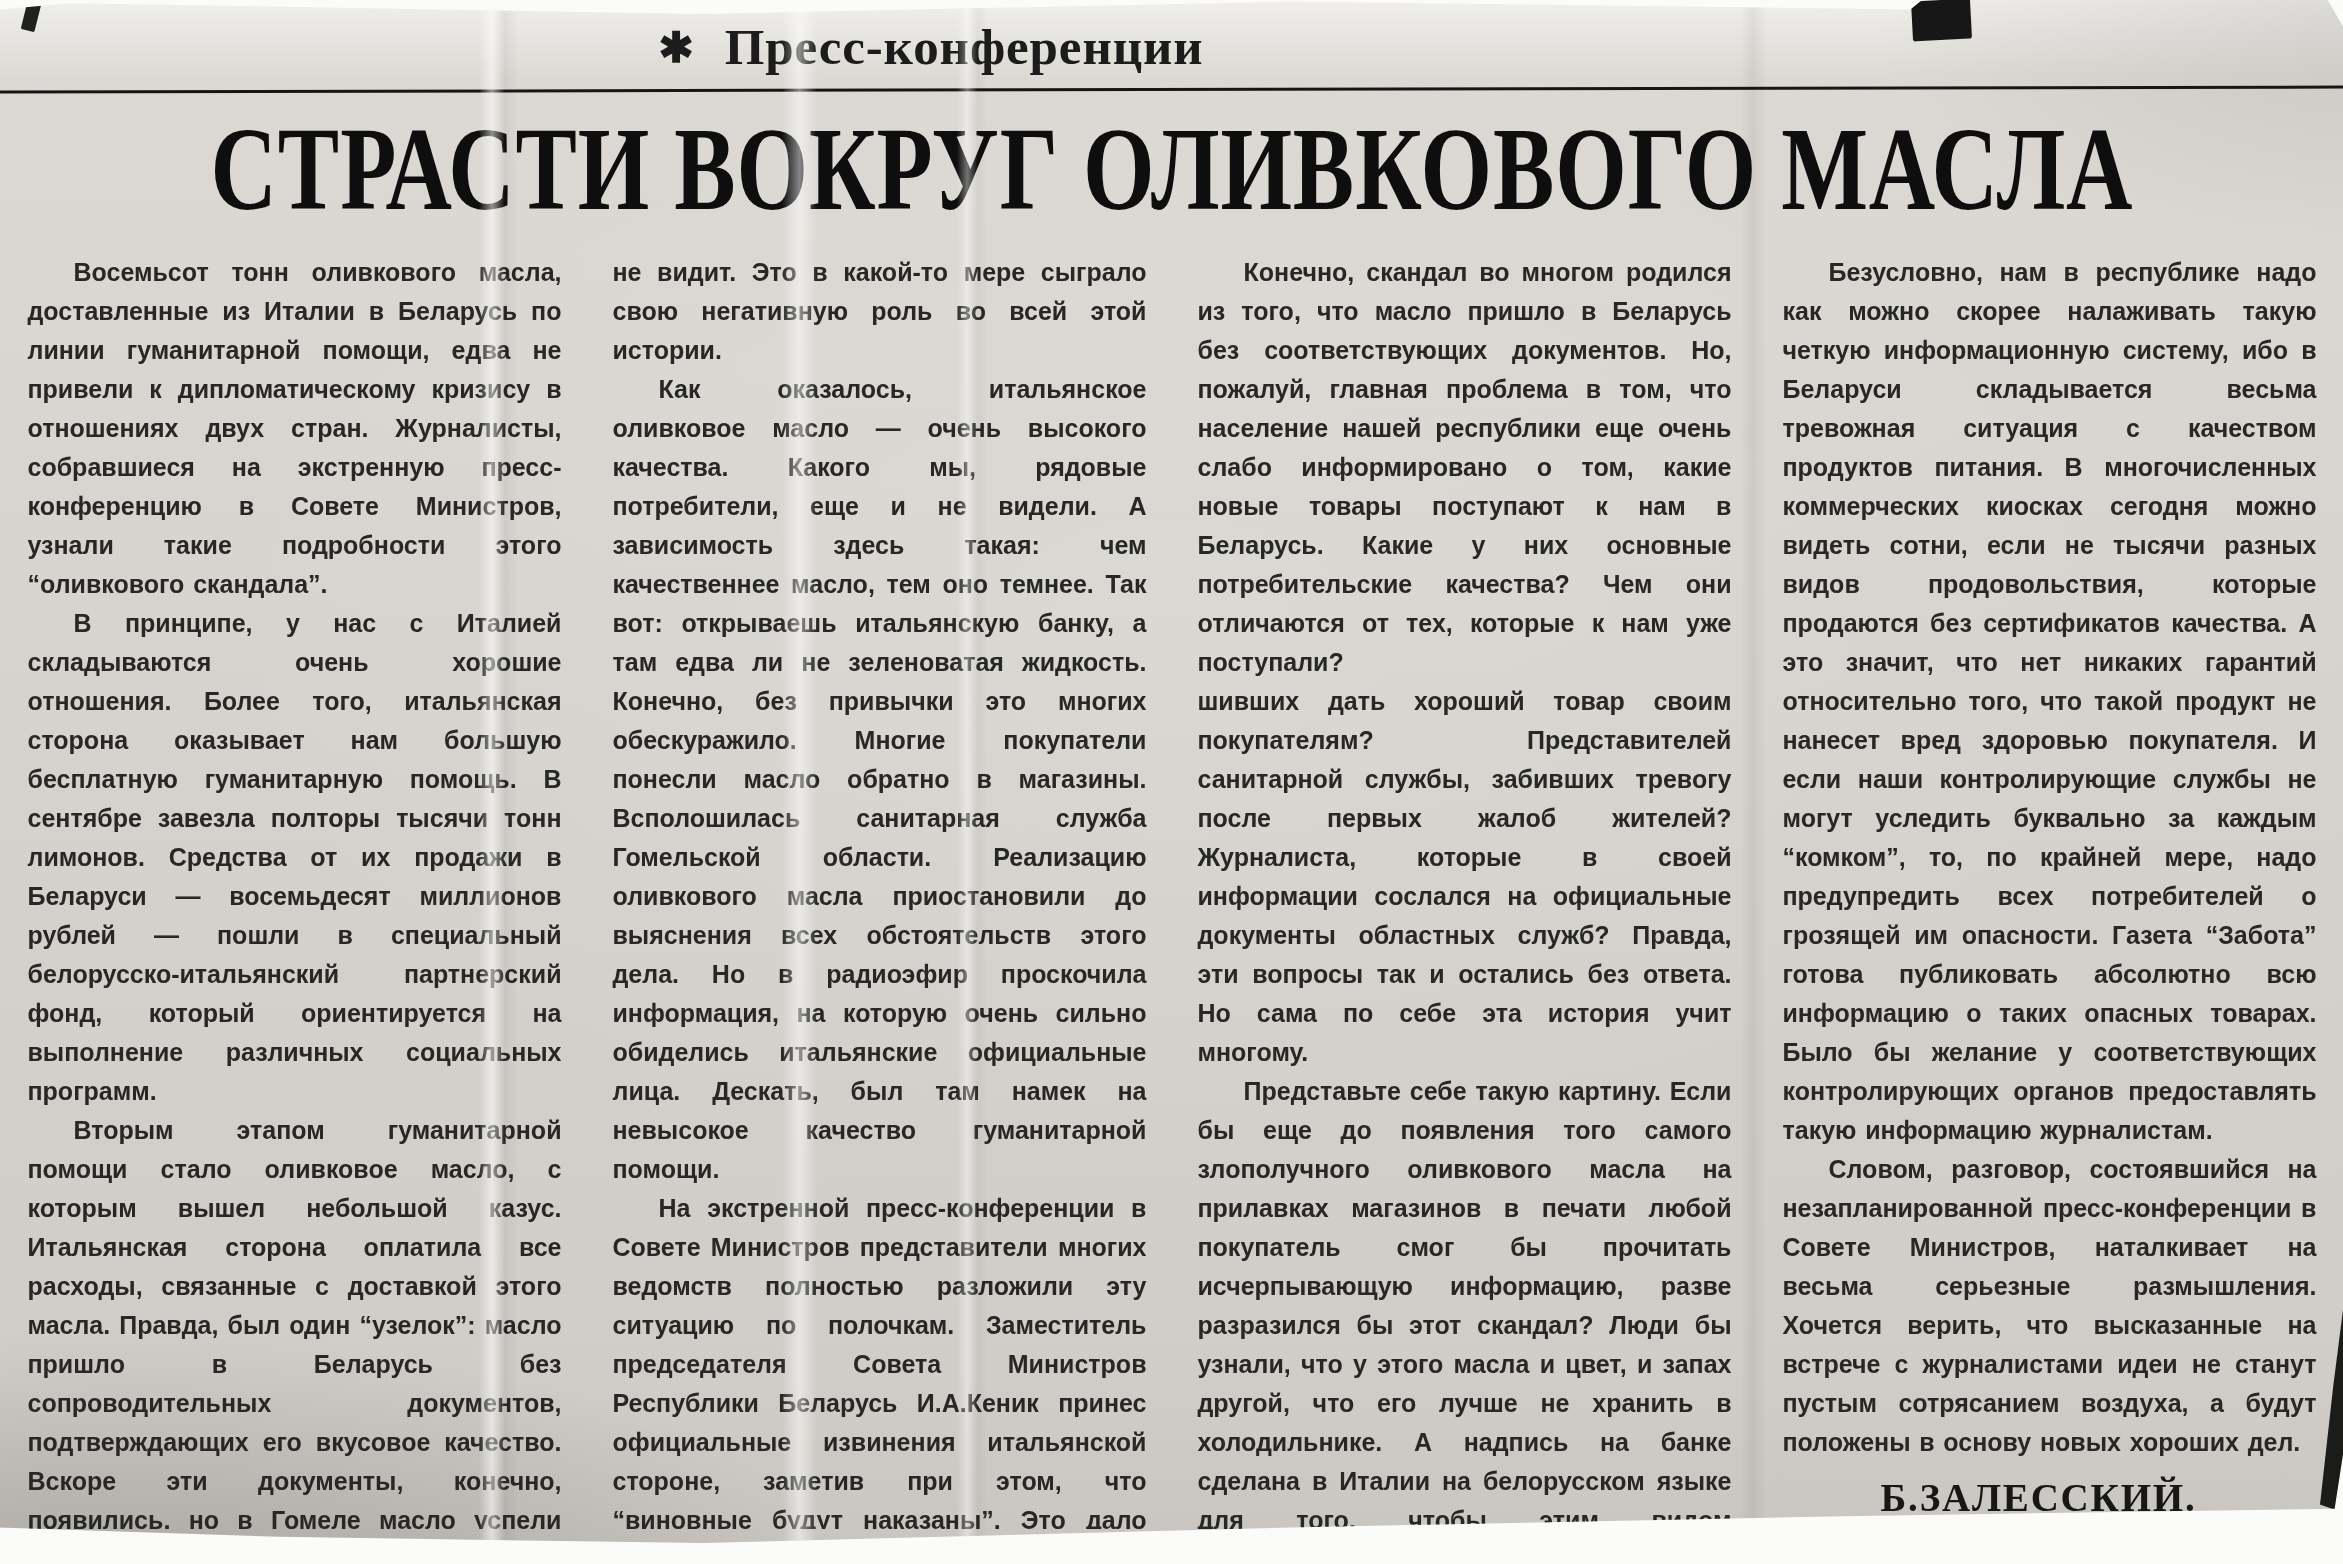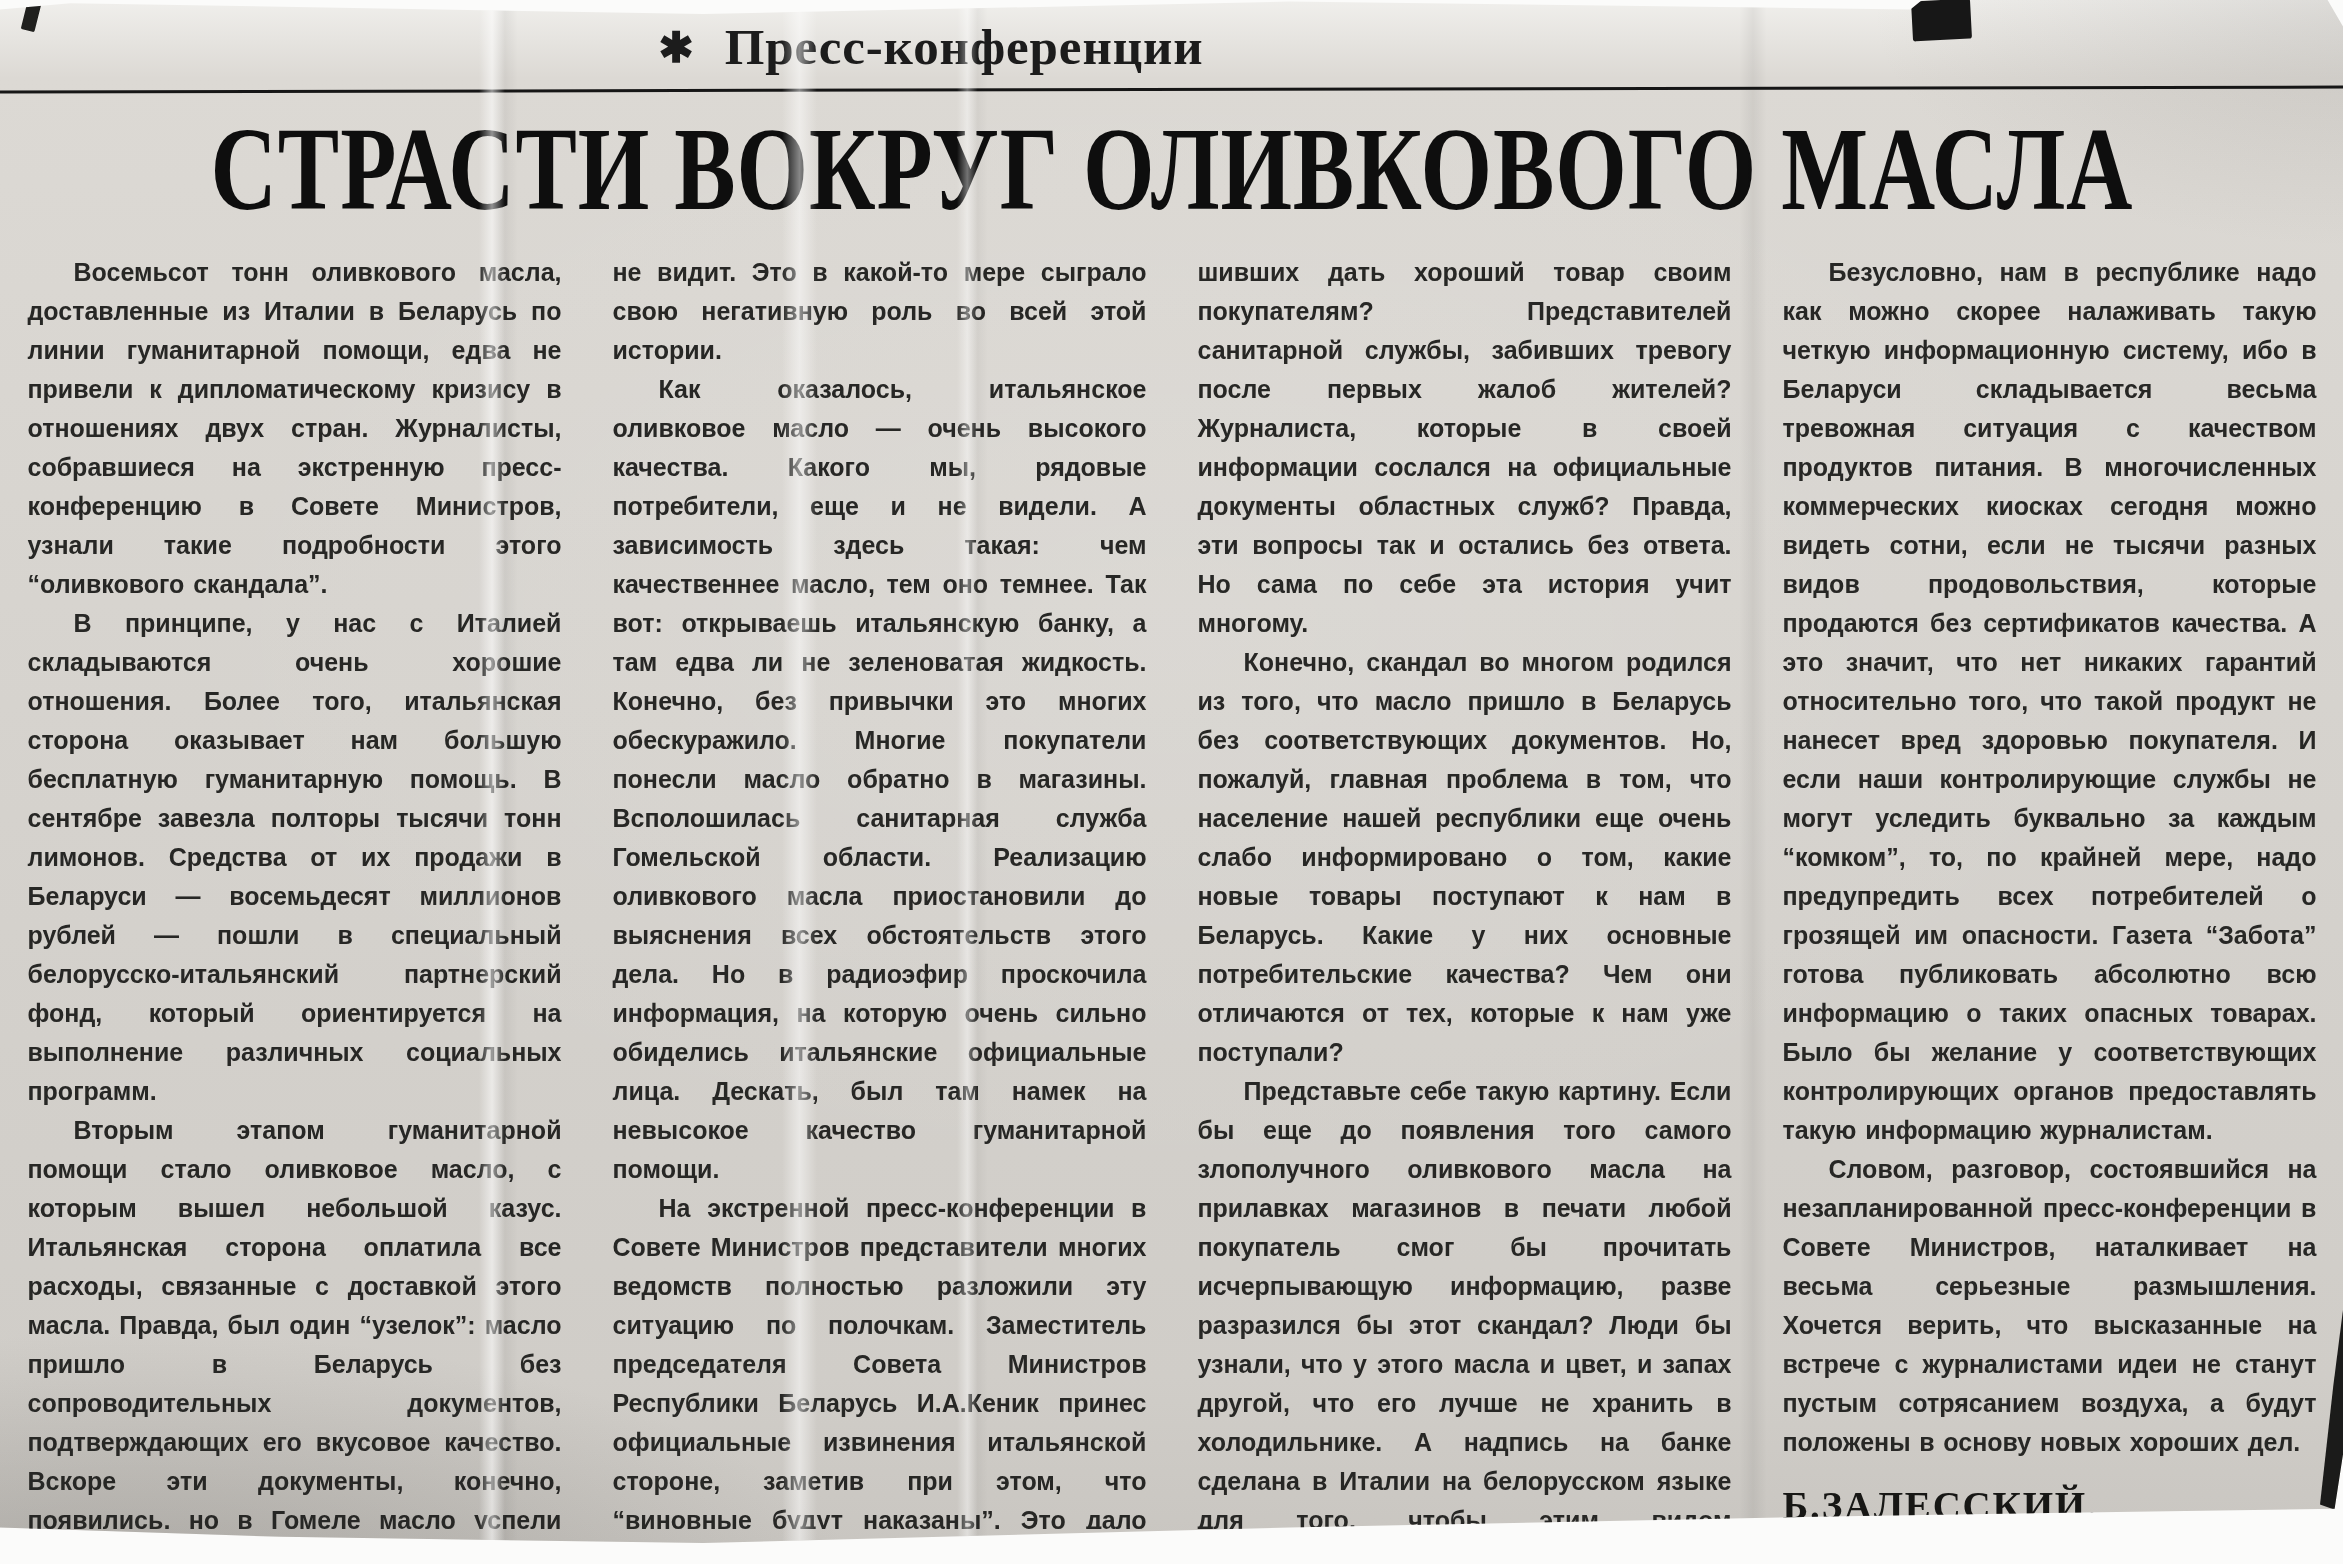--- a/index.html
+++ b/index.html
@@ -67,22 +67,22 @@
   .para{
     margin:0;
     font-size:25px;line-height:39px;font-weight:bold;
     color:#272725;
     text-align:justify;text-align-last:left;
     text-indent:46px;
     word-spacing:1.8px;
   }
   .para.cont{text-indent:0;}
   .byline{
-    margin:21px 22px 0 0;
-    text-align:left;
+    margin:13px 22px 0 0;
+    text-align:center;
     font-family:"Liberation Serif",serif;
     font-weight:bold;font-size:39px;letter-spacing:1.8px;
     color:#171715;
   }
 </style>
 </head>
 <body>
 
 <div class="page">
   <div class="clipping">
@@ -104,22 +104,22 @@
         <p class="para">Вторым этапом гуманитарной помощи стало оливковое масло, с которым вышел небольшой казус. Итальянская сторона оплатила все расходы, связанные с доставкой этого масла. Правда, был один “узелок”: масло пришло в Беларусь без сопроводительных документов, подтверждающих его вкусовое качество. Вскоре эти документы, конечно, появились, но в Гомеле масло успели дать в продажу. Одна литровая банка стоит двести рублей. Банка металлическая. Какое масло покупает, покупатель</p>
       </div>
 
       <div class="column">
         <p class="para cont">не видит. Это в какой-то мере сыграло свою негативную роль во всей этой истории.</p>
         <p class="para">Как оказалось, итальянское оливковое масло — очень высокого качества. Какого мы, рядовые потребители, еще и не видели. А зависимость здесь такая: чем качественнее масло, тем оно темнее. Так вот: открываешь итальянскую банку, а там едва ли не зеленоватая жидкость. Конечно, без привычки это многих обескуражило. Многие покупатели понесли масло обратно в магазины. Всполошилась санитарная служба Гомельской области. Реализацию оливкового масла приостановили до выяснения всех обстоятельств этого дела. Но в радиоэфир проскочила информация, на которую очень сильно обиделись итальянские официальные лица. Дескать, был там намек на невысокое качество гуманитарной помощи.</p>
         <p class="para">На экстренной пресс-конференции в Совете Министров представители многих ведомств полностью разложили эту ситуацию по полочкам. Заместитель председателя Совета Министров Республики Беларусь И.А.Кеник принес официальные извинения итальянской стороне, заметив при этом, что “виновные будут наказаны”. Это дало повод журналистам посудачить относительно того, кого же в данной ситуации надо наказывать. Работников торговли, спе-</p>
       </div>
 
       <div class="column">
+        <p class="para">Конечно, скандал во многом родился из того, что масло пришло в Беларусь без соответствующих документов. Но, пожалуй, главная проблема в том, что население нашей республики еще очень слабо информировано о том, какие новые товары поступают к нам в Беларусь. Какие у них основные потребительские качества? Чем они отличаются от тех, которые к нам уже поступали?</p>
         <p class="para cont">шивших дать хороший товар своим покупателям? Представителей санитарной службы, забивших тревогу после первых жалоб жителей? Журналиста, которые в своей информации сослался на официальные документы областных служб? Правда, эти вопросы так и остались без ответа. Но сама по себе эта история учит многому.</p>
-        <p class="para">Конечно, скандал во многом родился из того, что масло пришло в Беларусь без соответствующих документов. Но, пожалуй, главная проблема в том, что население нашей республики еще очень слабо информировано о том, какие новые товары поступают к нам в Беларусь. Какие у них основные потребительские качества? Чем они отличаются от тех, которые к нам уже поступали?</p>
         <p class="para">Представьте себе такую картину. Если бы еще до появления того самого злополучного оливкового масла на прилавках магазинов в печати любой покупатель смог бы прочитать исчерпывающую информацию, разве разразился бы этот скандал? Люди бы узнали, что у этого масла и цвет, и запах другой, что его лучше не хранить в холодильнике. А надпись на банке сделана в Италии на белорусском языке для того, чтобы этим видом гуманитарной помощи не стали спекулировать в других странах Содружества.</p>
       </div>
 
       <div class="column">
         <p class="para">Безусловно, нам в республике надо как можно скорее налаживать такую четкую информационную систему, ибо в Беларуси складывается весьма тревожная ситуация с качеством продуктов питания. В многочисленных коммерческих киосках сегодня можно видеть сотни, если не тысячи разных видов продовольствия, которые продаются без сертификатов качества. А это значит, что нет никаких гарантий относительно того, что такой продукт не нанесет вред здоровью покупателя. И если наши контролирующие службы не могут уследить буквально за каждым “комком”, то, по крайней мере, надо предупредить всех потребителей о грозящей им опасности. Газета “Забота” готова публиковать абсолютно всю информацию о таких опасных товарах. Было бы желание у соответствующих контролирующих органов предоставлять такую информацию журналистам.</p>
         <p class="para">Словом, разговор, состоявшийся на незапланированной пресс-конференции в Совете Министров, наталкивает на весьма серьезные размышления. Хочется верить, что высказанные на встрече с журналистами идеи не станут пустым сотрясанием воздуха, а будут положены в основу новых хороших дел.</p>
         <p class="byline">Б.ЗАЛЕССКИЙ.</p>
       </div>
 
     </div>

